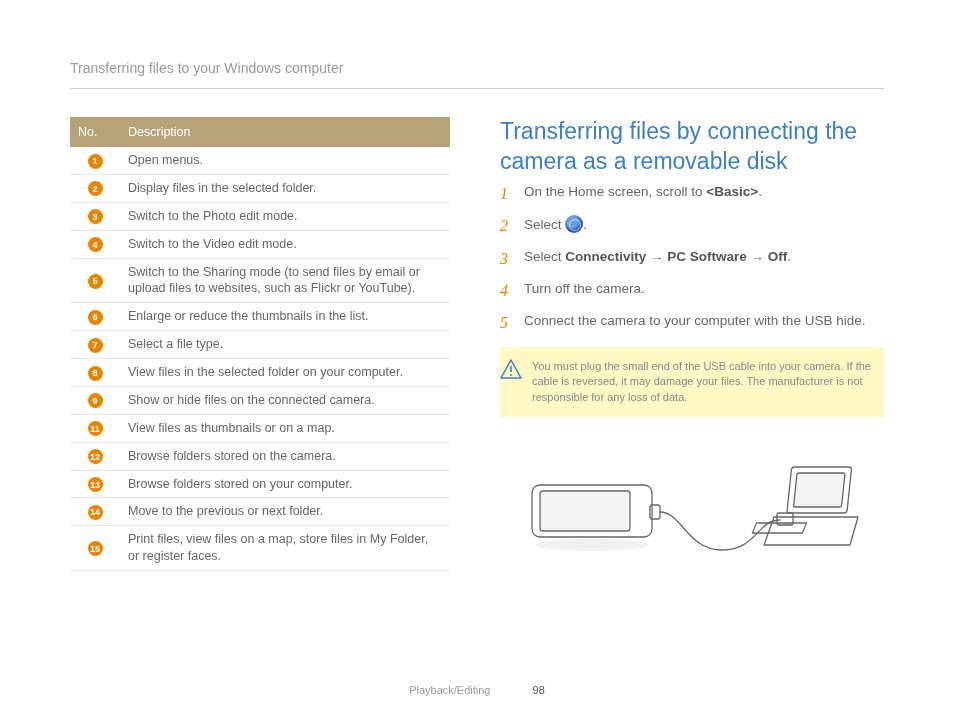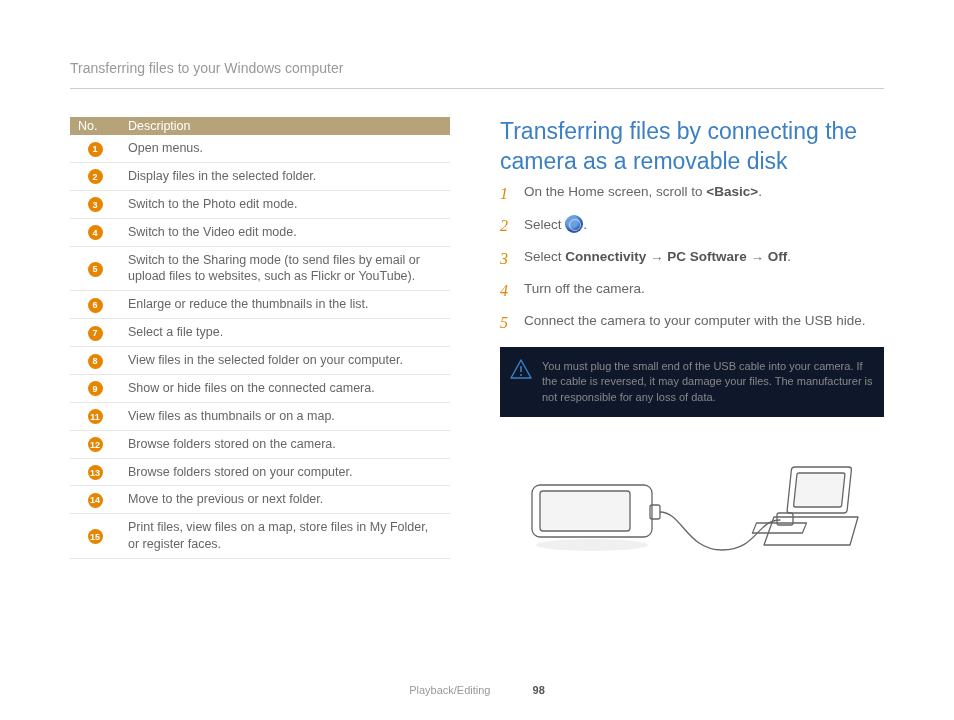--- a/index.html
+++ b/index.html
@@ -30,21 +30,21 @@
   table {
     border-collapse: collapse;
     width: 100%;
     font-size: 12.5px;
   }
   thead th {
     background: #b7a37a;
     color: #ffffff;
     font-weight: normal;
     text-align: left;
-    padding: 2px 8px;
+    padding: 8px 8px;
   }
   thead th:first-child { width: 50px; }
   tbody td {
     border-bottom: 1px solid #e6e6e6;
     padding: 5px 8px;
     vertical-align: middle;
     color: #666666;
     line-height: 1.35;
   }
   tbody td:first-child {
@@ -107,24 +107,24 @@
     content:"";
     position:absolute;
     left:4px; top:4px;
     width:10px; height:10px;
     border-radius:50%;
     border:1.5px solid rgba(255,255,255,.6);
   }
   .arrow { font-family: Arial; }
 
   .warning-box {
-    background: #0f172a;
+    background: #fef9c3;
     display: flex;
     gap: 10px;
-    padding: 12px 10px;
+    padding: 12px 0;
     margin-top: 12px;
     font-size: 11px;
     color: #888888;
     line-height: 1.4;
   }
   .warn-icon {
     flex: 0 0 22px;
   }
   .warn-icon svg { display:block; }
 
@@ -137,21 +137,21 @@
 
   .footer {
     position: absolute;
     bottom: 24px;
     left: 0;
     width: 100%;
     text-align: center;
     font-size: 11px;
     color: #999999;
   }
-  .footer b { color: #555555; font-weight: bold; padding-left: 36px; }
+  .footer b { color: #555555; font-weight: normal; padding-left: 36px; }
 </style>
 </head>
 <body>
 
 <div class="header">Transferring files to your Windows computer</div>
 
 <div class="columns">
 
   <div class="col-left">
     <table>

